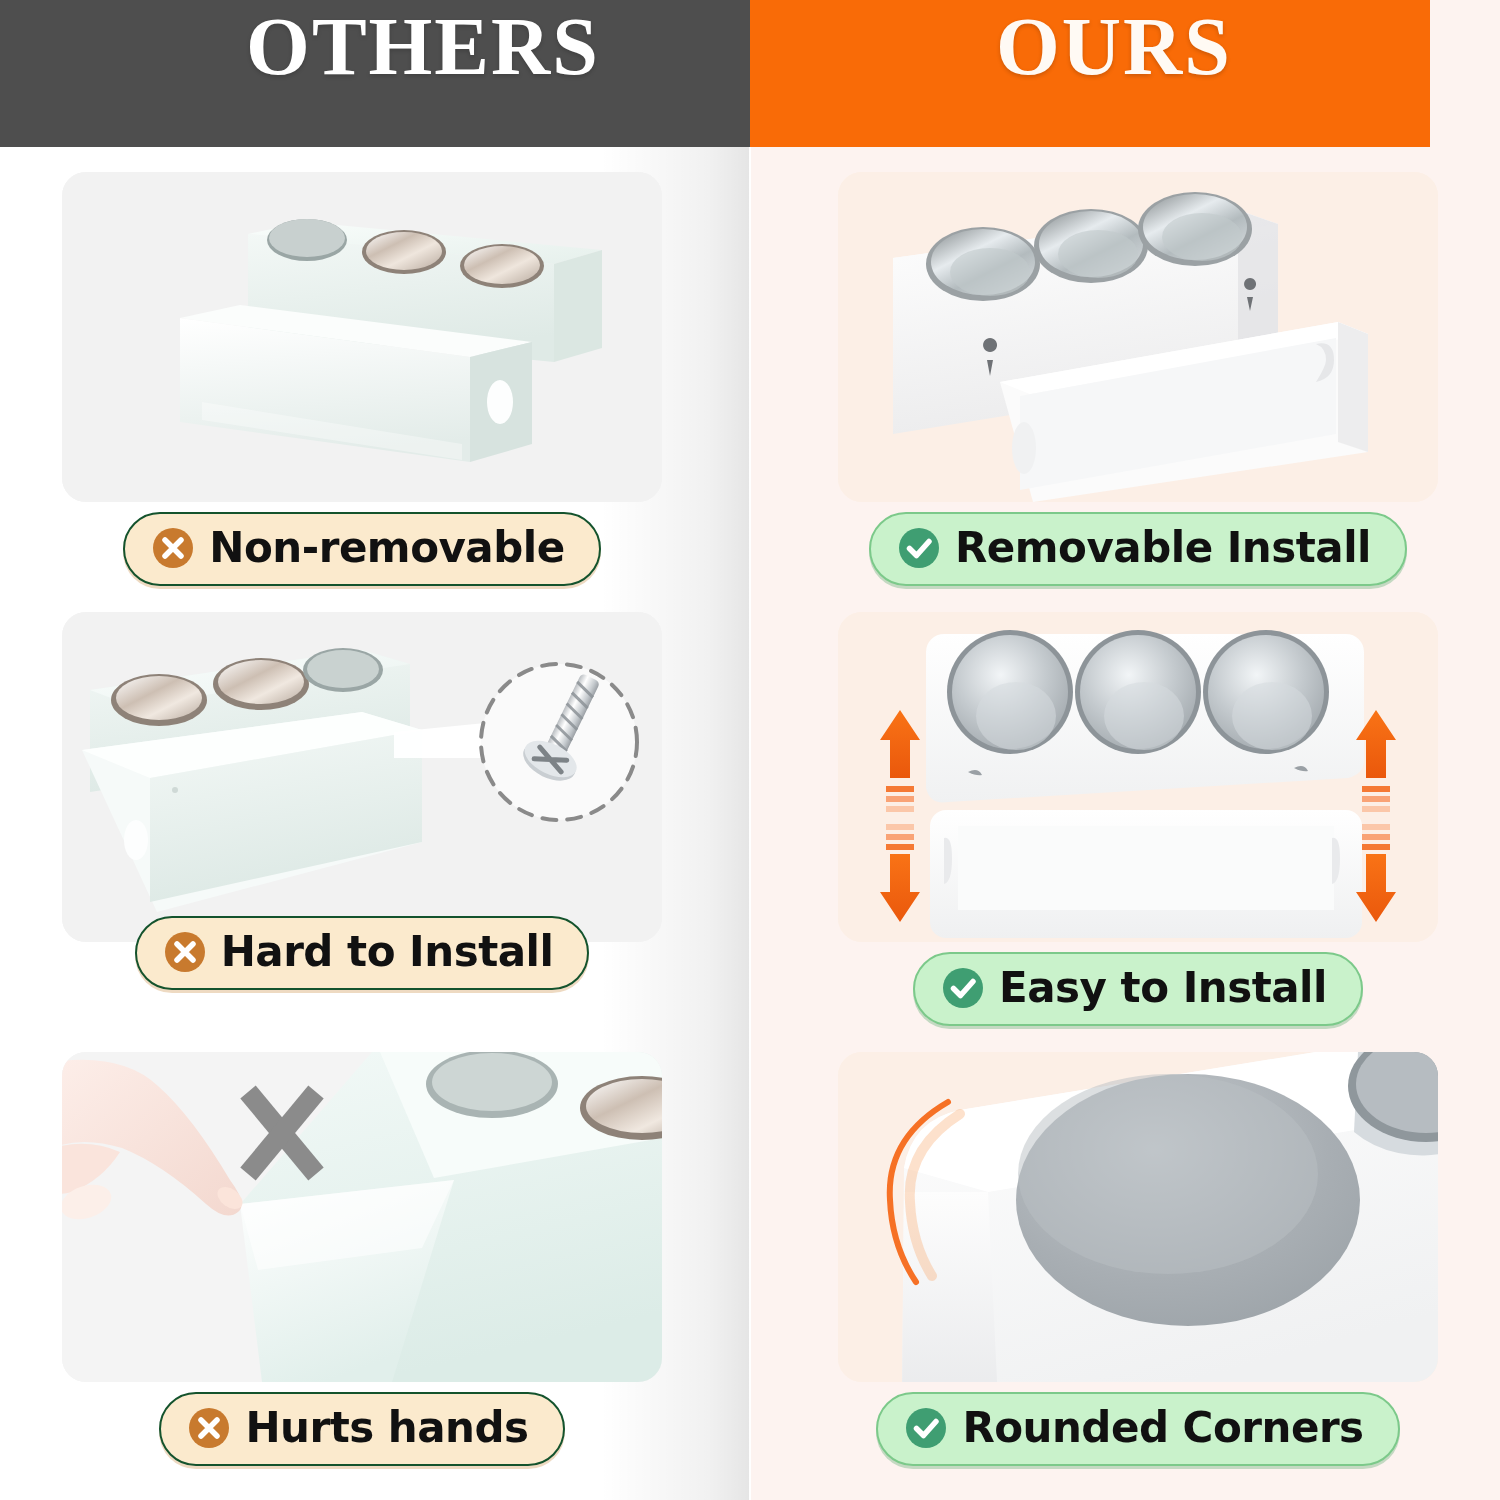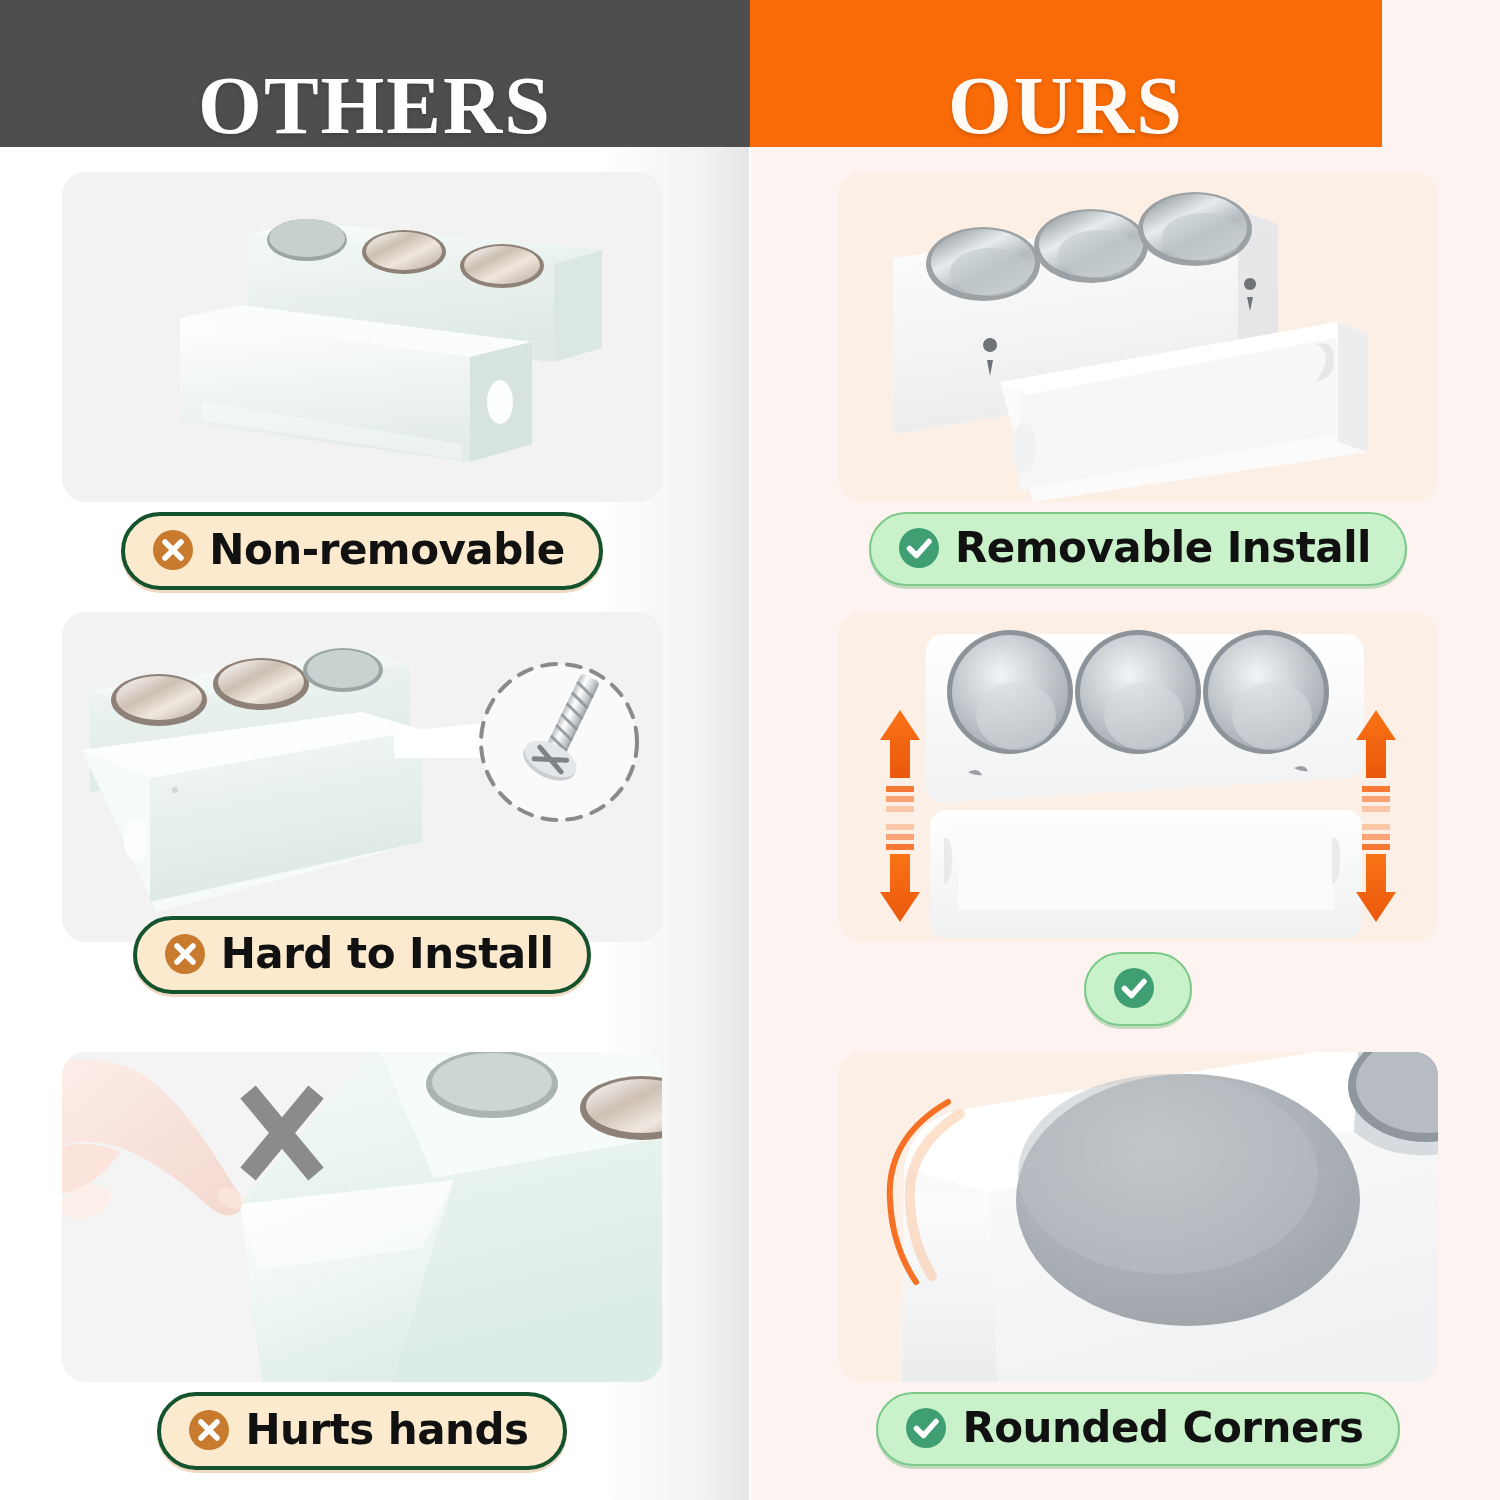--- a/index.html
+++ b/index.html
@@ -39,22 +39,23 @@
     width: 2px; height: 1353px;
     background: #ffffff;
   }
 
   
   .header {
     position: absolute;
     top: 0;
     height: 147px;
     display: flex;
-    align-items: flex-end;
+    align-items: flex-start;
     justify-content: center;
+    padding-left: 48px;
   }
   .header.left  { left: 0;    width: 750px; background: #4e4e4e; }
   .header.right { left: 750px; width: 632px; background: #f96b07; }
   .header-title {
     font-family: "Liberation Serif", "DejaVu Serif", serif;
     font-weight: bold;
     color: #ffffff;
     font-size: 82px;
     letter-spacing: 2px;
     line-height: 1;
@@ -83,21 +84,21 @@
   .badge {
     display: inline-flex;
     align-items: center;
     gap: 14px;
     padding: 12px 34px 14px 26px;
     border-radius: 999px;
     box-sizing: border-box;
   }
   .badge.neg {
     background: #fbeacd;
-    border: 4px solid #14532d;
+    border: 2px solid #14532d;
     box-shadow: 0 3px 0 rgba(205,150,80,0.35);
   }
   .badge.pos {
     background: #c9f2cb;
     border: 2px solid #7cc98a;
     box-shadow: 0 3px 0 rgba(90,170,110,0.35);
   }
   .badge-label {
     font-family: "DejaVu Sans", sans-serif;
     font-weight: bold;
@@ -396,20 +397,21 @@
           <path d="M528 242 L548 242 L548 280 L558 280 L538 310 L518 280 L528 280 Z" fill="url(#arrD)"></path>
         </g>
       </svg>
     </div>
     <div class="badge-row" style="left:838px; top:952px; width:600px;">
       <div class="badge pos">
         <svg class="badge-ico" viewBox="0 0 44 44">
           <circle cx="22" cy="22" r="20" fill="#3f9e72"></circle>
           <path d="M12.5 22.5 L19.5 29.5 L32 15.5" stroke="#ffffff" stroke-width="5.5" fill="none" stroke-linecap="round" stroke-linejoin="round"></path>
         </svg>
+        <span class="badge-label">Easy to Install</span>
       </div>
     </div>
   </div>
 
   <div class="cell">
     <div class="photo-card others" style="left:62px; top:1052px; width:600px; height:330px;">
       <svg class="svgfill" viewBox="0 0 600 330" preserveAspectRatio="xMidYMid slice">
         <defs>
           <linearGradient id="bodyE" x1="0" y1="0" x2="0.3" y2="1">
             <stop offset="0" stop-color="#f2f9f7"></stop>

